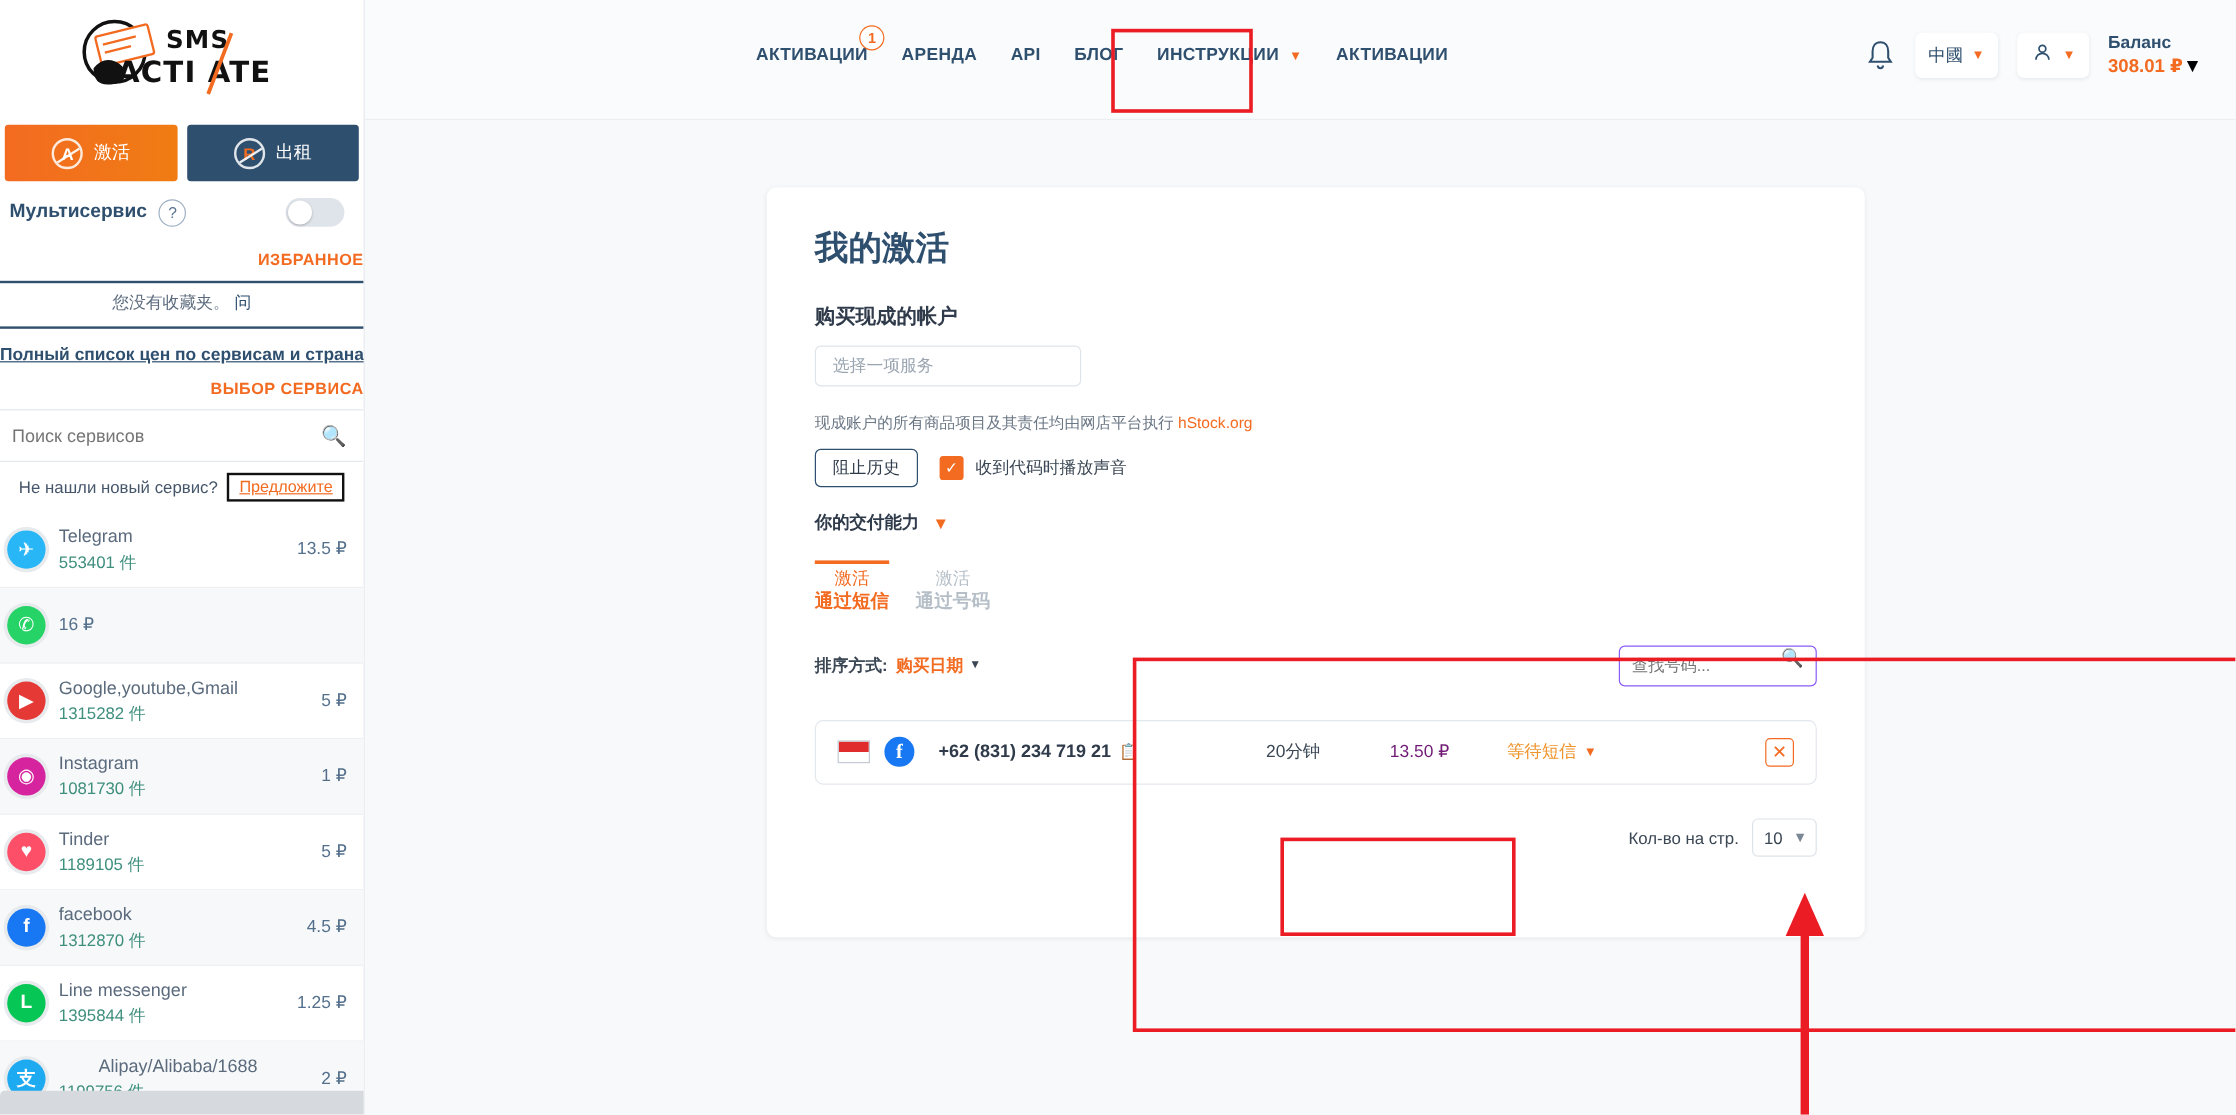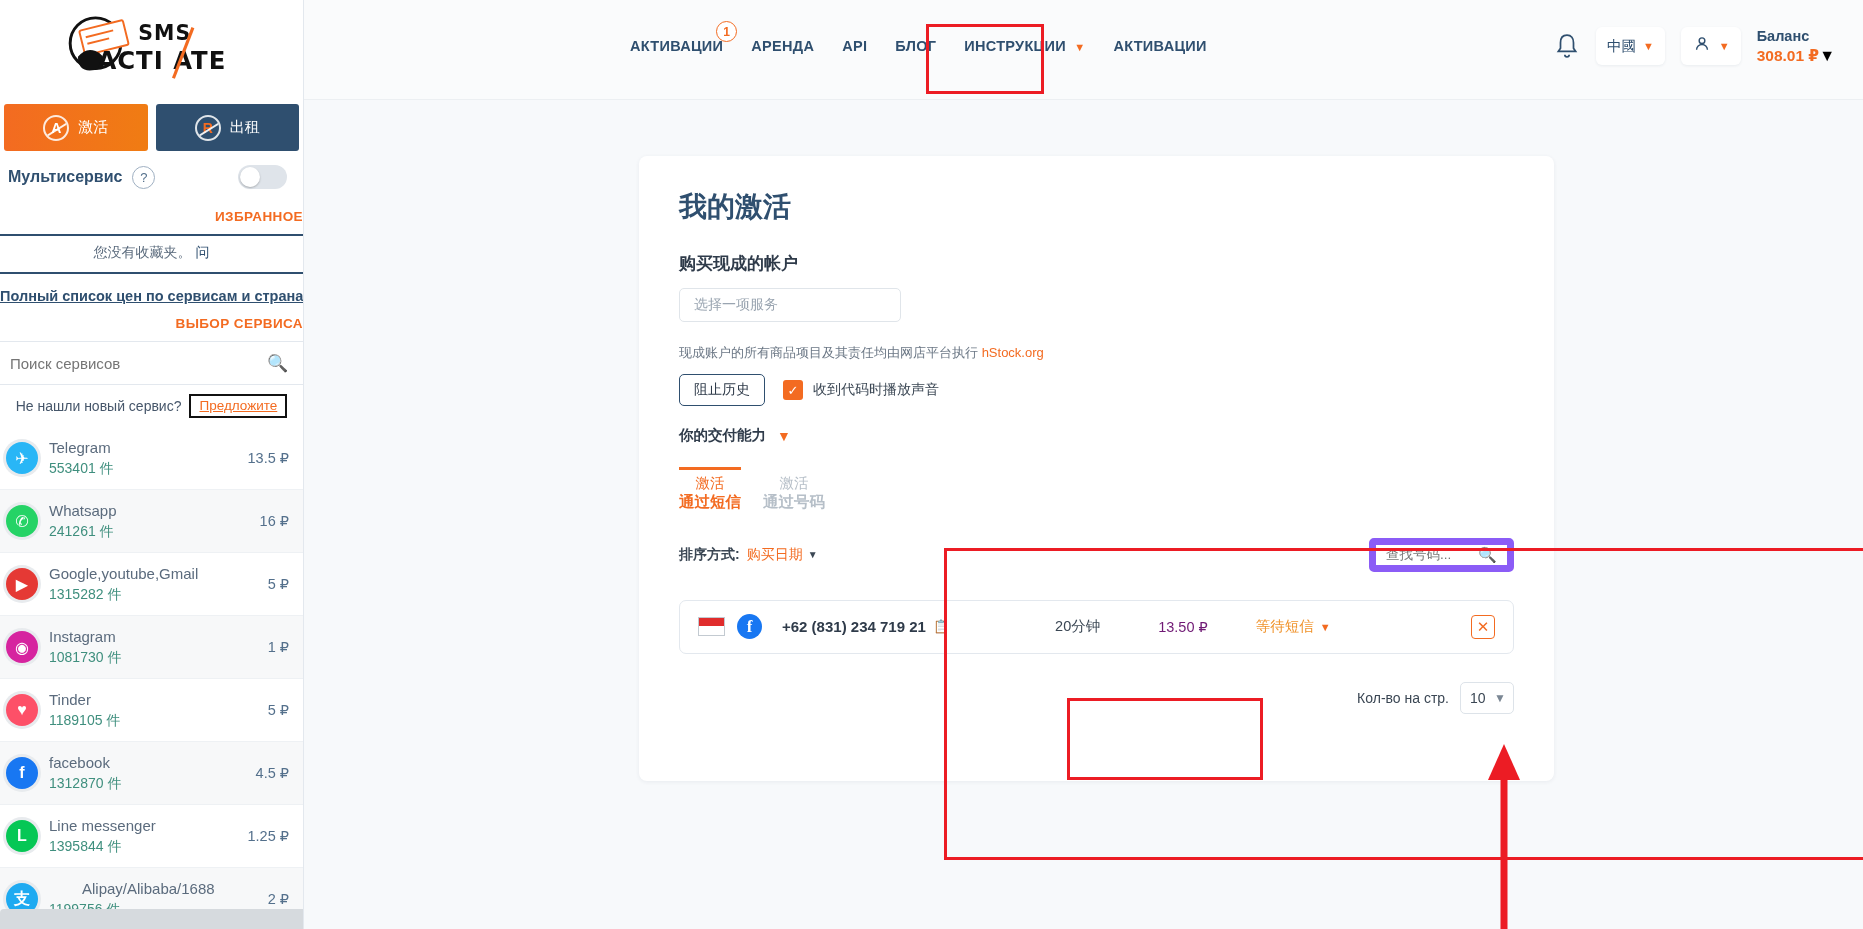--- a/index.html
+++ b/index.html
@@ -221,26 +221,26 @@
   .tab .l2 { font-size: 15.5px; font-weight: bold; line-height: 1.25; }
   .tab.active .l1, .tab.active .l2 { color: #f36b21; }
   .tab.active::before {
     content: ""; position: absolute; left: 0; right: 0; top: 0;
     height: 3px; background: #f36b21;
   }
   .tab.inactive .l1, .tab.inactive .l2 { color: #b6bfc8; }
 
   .sort-row { margin-top: 26px; display: flex; align-items: center; }
   .sort-label { font-size: 14px; font-weight: bold; color: #3b4754; }
-  .sort-val { font-size: 14px; font-weight: normal; color: #f36b21; margin-left: 7px; cursor: pointer; }
+  .sort-val { font-size: 14px; font-weight: bold; color: #f36b21; margin-left: 7px; cursor: pointer; }
   .sort-caret { color: #3b4754; font-size: 10px; margin-left: 5px; }
   .find-box {
-    margin-left: auto; width: 145px; height: 34px;
-    border: 7px solid #8b5cf6; border-radius: 5px;
-    display: flex; align-items: center; padding: 0 10px; gap: 6px;
+    margin-left: auto; width: 165px; height: 34px;
+    border: 1px solid #8b5cf6; border-radius: 5px;
+    display: flex; padding: 0 10px; gap: 6px;
   }
   .find-box input {
     border: 0; outline: 0; flex: 1; font-size: 13.5px; color: #9aa5b1;
     font-family: inherit; background: transparent; min-width: 0;
   }
   .find-ico { color: #f36b21; font-size: 15px; }
 
   .act-row {
     margin-top: 28px; height: 54px;
     border: 1px solid #e3e8ee; border-radius: 7px;
@@ -352,24 +352,20 @@
   <div class="svc-row">
           <span class="svc-icon" style="background: rgb(41, 182, 246);">✈</span>
           <span class="svc-mid">
             <span class="svc-name" style="display: block;">Telegram</span>
             <span class="svc-count" style="display: block;">553401 件</span>
           </span>
           <span class="svc-price">13.5 ₽</span>
         </div>
         <div class="svc-row">
           <span class="svc-icon" style="background: rgb(37, 211, 102);">✆</span>
-          <span class="svc-mid">
-            <span class="svc-name" style="display: block;">Whatsapp</span>
-            <span class="svc-count" style="display: block;">241261 件</span>
-          </span>
           <span class="svc-price">16 ₽</span>
         </div>
         <div class="svc-row">
           <span class="svc-icon" style="background: rgb(229, 57, 53);">▶</span>
           <span class="svc-mid">
             <span class="svc-name" style="display: block;">Google,youtube,Gmail</span>
             <span class="svc-count" style="display: block;">1315282 件</span>
           </span>
           <span class="svc-price">5 ₽</span>
         </div>

